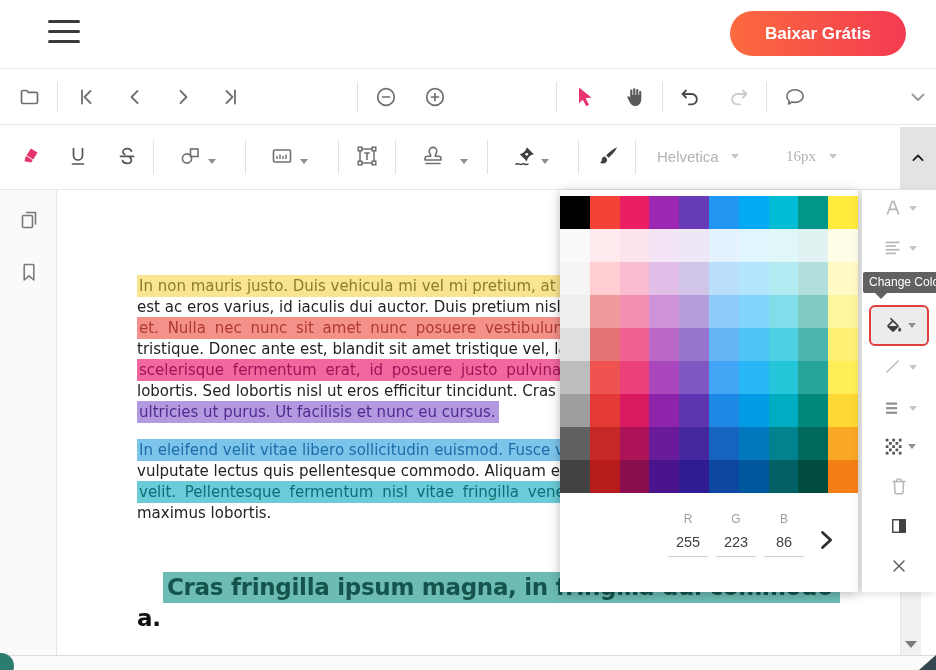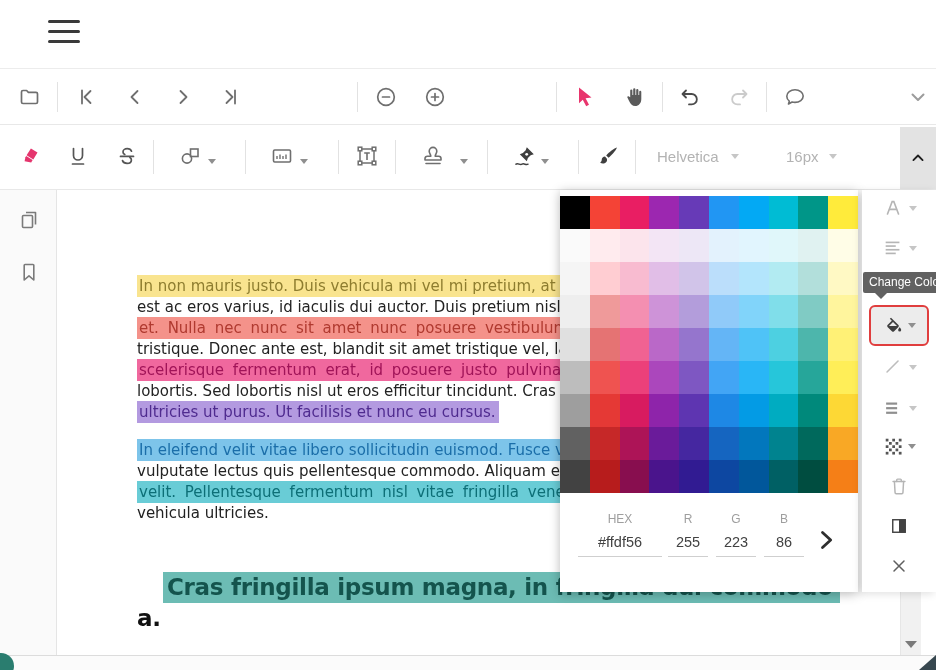--- a/index.html
+++ b/index.html
@@ -101,20 +101,21 @@
 <body>
 
 <div id="app">
 
   <div class="topbar">
     <div class="hamburger">
         <i></i>
         <i></i>
         <i></i>
       </div>
+    <button class="dl-btn">Baixar Grátis</button>
   </div>
 
   <div class="tb1">
     <div class="tbtn" style="left:18px">
       <svg width="24" height="24" viewBox="0 0 24 24" fill="none" stroke="#6f6f6f" stroke-width="1.7" stroke-linejoin="round">
           <path d="M3.5 7c0-.8.7-1.5 1.5-1.5h3.6l1.8 1.8h7.6c.8 0 1.5.7 1.5 1.5v8.2c0 .8-.7 1.5-1.5 1.5H5c-.8 0-1.5-.7-1.5-1.5z"></path>
         </svg>
     </div>
     <div class="sep1" style="left:57px"></div>
     <div class="tbtn" style="left:74px">
@@ -260,21 +261,21 @@
     <div class="sep2" style="left:578px"></div>
     <div class="tbtn" style="left:596px">
       <svg width="24" height="24" viewBox="0 0 24 24">
           <path fill="#3f3f3f" d="M21 3.5c-3.6 1.3-8.2 5-10.8 7.9l2.4 2.4C15.5 11.2 19.7 7 21 3.5z"></path>
           <path fill="#3f3f3f" d="M9 12.5c-1.8 0-3.3 1.5-3.3 3.4 0 1.2-.7 2-1.7 2.4 1.3 1.2 3 1.5 4.6.9 1.9-.7 2.9-2.6 2.3-4.5z"></path>
         </svg>
     </div>
     <div class="sep2" style="left:635px"></div>
     <span class="font-lbl" style="left:657px; top:23px;">Helvetica</span>
     <div class="tb-caret caret lt" style="left:731px; top:29px;"></div>
-    <span class="font-lbl" style="left:786px; top:23px;">16px</span>
+    <span class="font-lbl" style="left:786px; top:23px;font-family:Liberation Serif, serif;">16px</span>
     <div class="tb-caret caret lt" style="left:829px; top:29px;"></div>
     <div class="expand-sq">
       <svg width="20" height="20" viewBox="0 0 24 24" fill="none" stroke="#1f1f1f" stroke-width="2.2" stroke-linecap="round" stroke-linejoin="round">
           <path d="M6.5 14.5 12 9l5.5 5.5"></path>
         </svg>
     </div>
   </div>
 
   <div class="lside">
     <div class="tbtn" style="top:18px">
@@ -299,21 +300,21 @@
           <div class="doc-line"><span>tristique. Donec ante est, blandit sit amet tristique vel, lacinia pulvinar</span></div>
           <div class="doc-line wide"><span class="hl" style="background: rgb(240, 104, 158); color: rgb(160, 20, 88);">scelerisque fermentum erat, id posuere justo pulvinar blandit arcu</span></div>
           <div class="doc-line"><span>lobortis. Sed lobortis nisl ut eros efficitur tincidunt. Cras gravida</span></div>
           <div class="doc-line"><span class="hl" style="background: rgb(179, 154, 224); color: rgb(79, 43, 143);">ultricies ut purus. Ut facilisis et nunc eu cursus.</span></div>
         </div>
       <div class="para-gap"></div>
       <div id="para2">
           <div class="doc-line"><span class="hl" style="background: rgb(125, 196, 234); color: rgb(27, 110, 169);">In eleifend velit vitae libero sollicitudin euismod. Fusce vitae</span></div>
           <div class="doc-line"><span>vulputate lectus quis pellentesque commodo. Aliquam erat dictum</span></div>
           <div class="doc-line wide"><span class="hl" style="background: rgb(105, 204, 214); color: rgb(13, 111, 119);">velit. Pellentesque fermentum nisl vitae fringilla venenatis sed</span></div>
-          <div class="doc-line"><span>vehicula ultricies.</span></div>
+          <div class="doc-line"><span>maximus lobortis.</span></div>
         </div>
       <div class="doc-heading">
         <span class="hline1" style="background: rgb(108, 188, 180); color: rgb(20, 84, 77);">Cras fringilla ipsum magna, in fringilla dui commodo</span>
         <span class="tail">a.</span>
       </div>
     </div>
   </div>
 
   <div class="vscroll">
     <div class="arr"></div>
@@ -408,24 +409,20 @@
         <div class="swatch" style="background: rgb(183, 28, 28);"></div>
         <div class="swatch" style="background: rgb(136, 14, 79);"></div>
         <div class="swatch" style="background: rgb(74, 20, 140);"></div>
         <div class="swatch" style="background: rgb(49, 27, 146);"></div>
         <div class="swatch" style="background: rgb(13, 71, 161);"></div>
         <div class="swatch" style="background: rgb(1, 87, 155);"></div>
         <div class="swatch" style="background: rgb(0, 96, 100);"></div>
         <div class="swatch" style="background: rgb(0, 77, 64);"></div>
         <div class="swatch" style="background: rgb(245, 127, 23);"></div>
       </div>
-    <div class="cfield" style="left:18px; top:322px; width:84px;">
-      <div class="lab">HEX</div>
-      <input value="#ffdf56" style="">
-    </div>
     <div class="cfield" style="left:108px; top:322px; width:40px;">
       <div class="lab">R</div>
       <input value="255" style="">
     </div>
     <div class="cfield" style="left:156px; top:322px; width:40px;">
       <div class="lab">G</div>
       <input value="223" style="">
     </div>
     <div class="cfield" style="left:204px; top:322px; width:40px;">
       <div class="lab">B</div>

